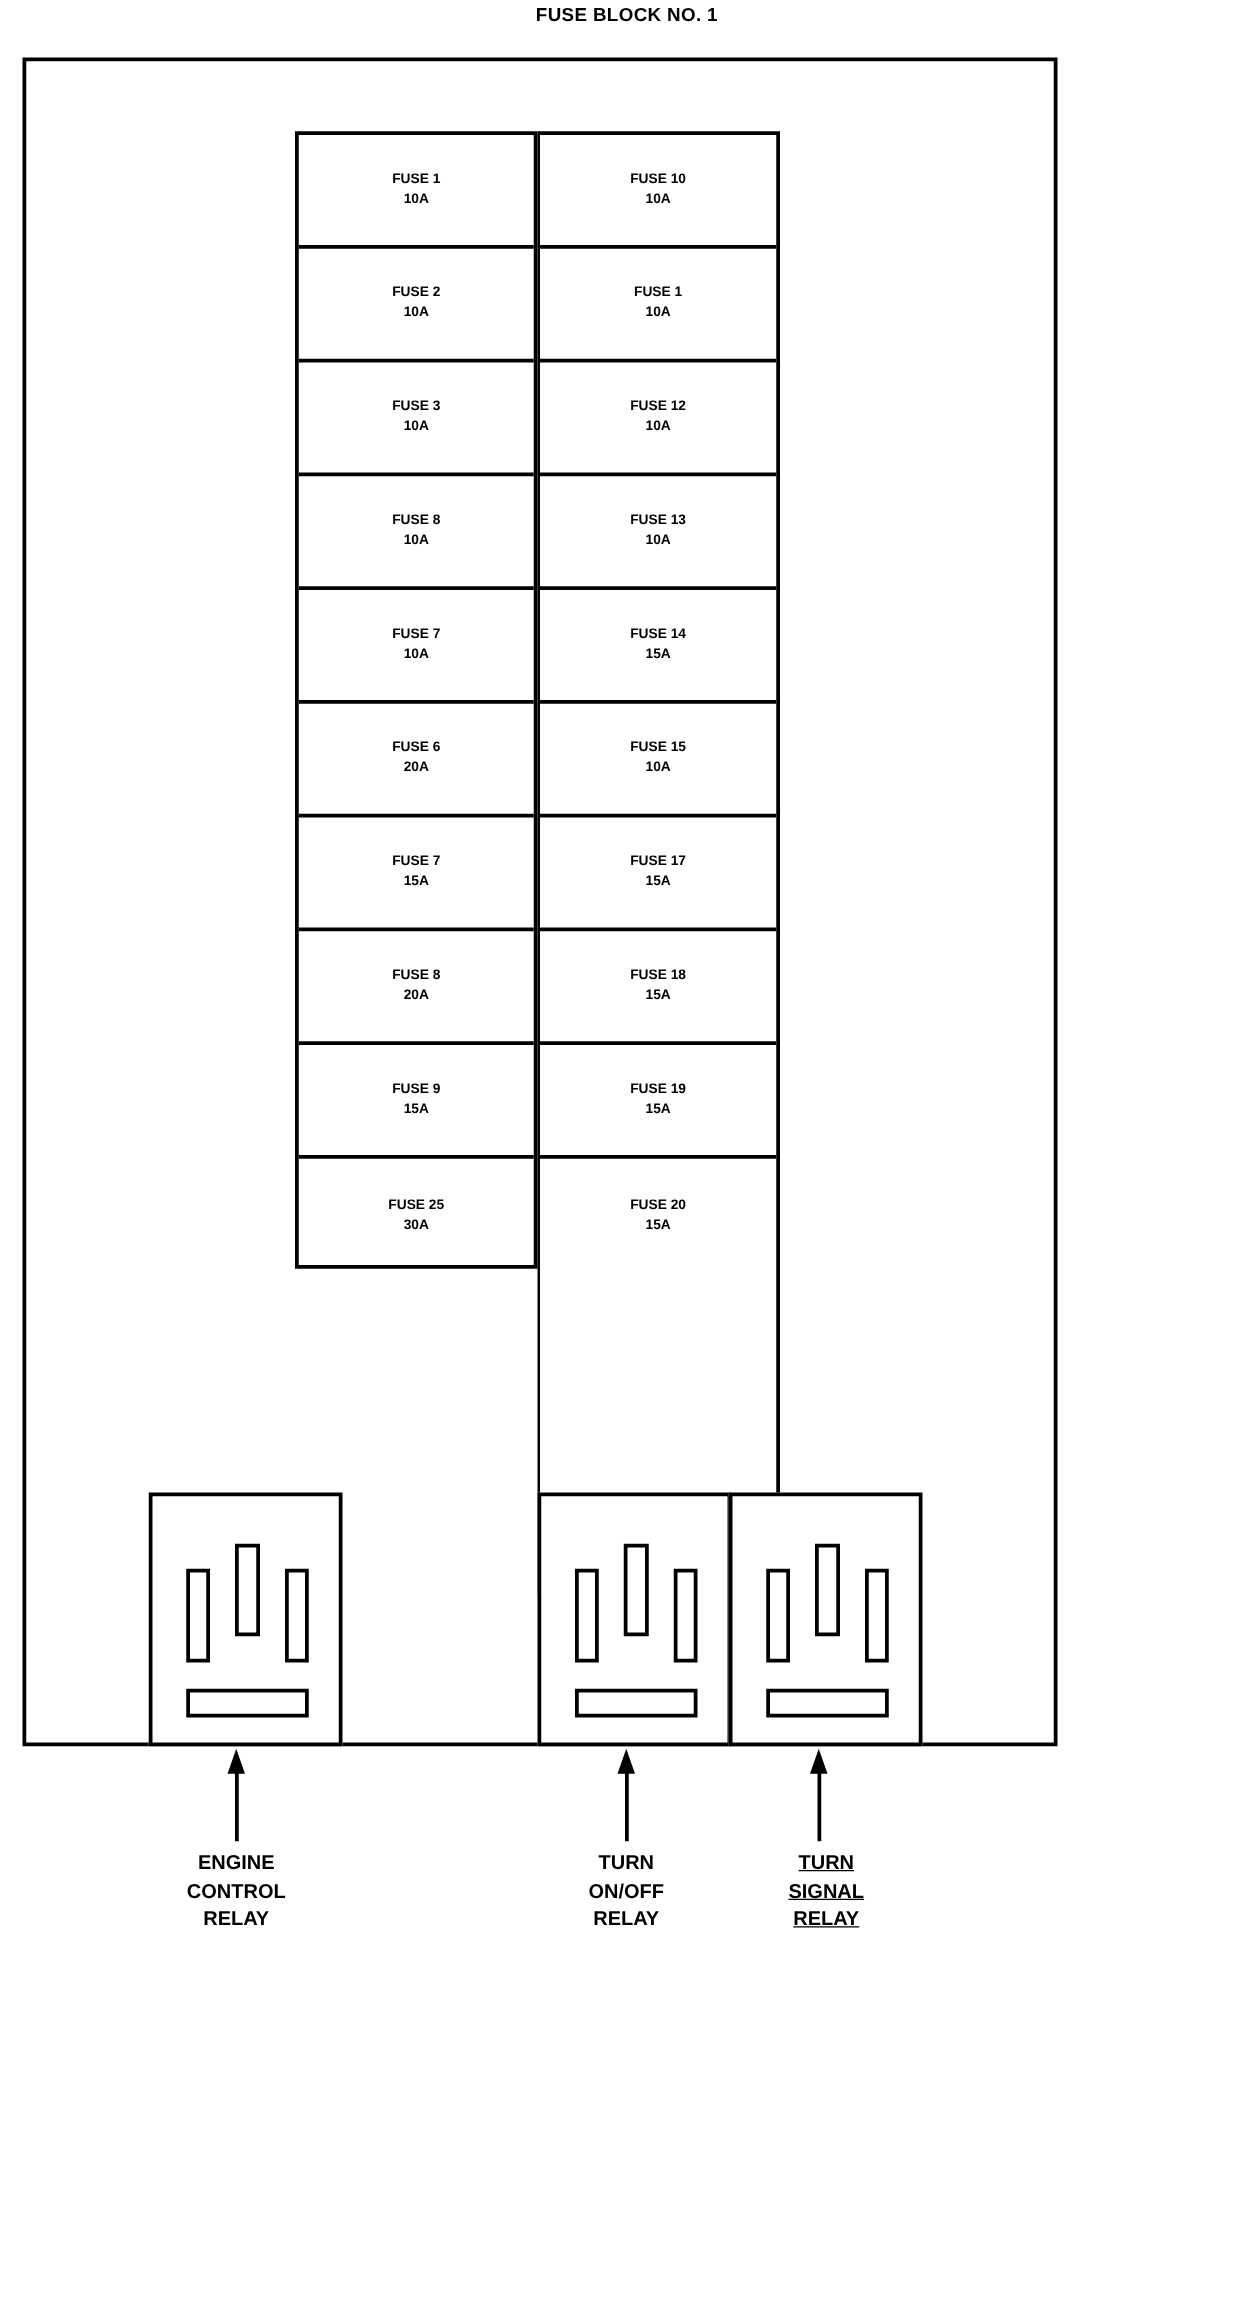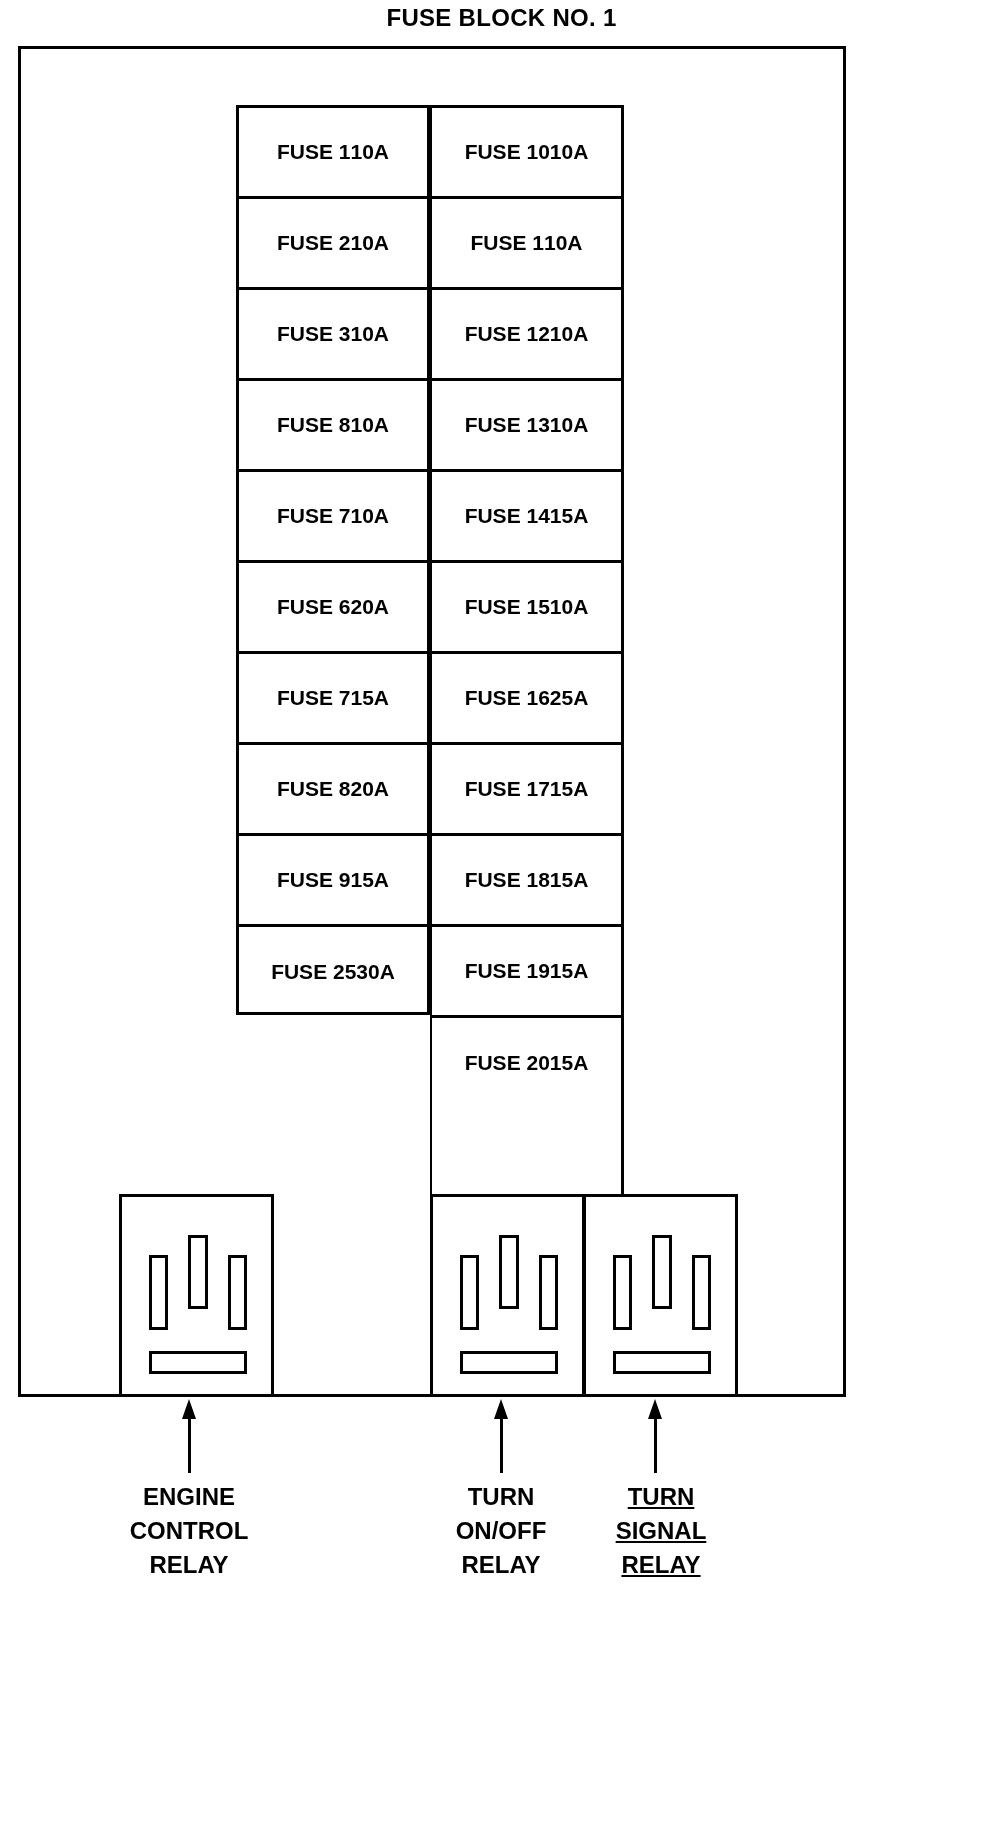--- a/index.html
+++ b/index.html
@@ -16,21 +16,21 @@
     overflow: hidden;
   }
 
   
   #diagram-title {
     position: absolute;
     left: 0;
     top: 4px;
     width: 1003px;
     text-align: center;
-    font-size: 24px;
+    font-size: 15px;
     font-weight: bold;
     letter-spacing: 0.3px;
   }
 
   
   #block-outline {
     position: absolute;
     left: 18px;
     top: 46px;
     width: 828px;
@@ -54,25 +54,25 @@
     box-sizing: border-box;
   }
   #fuse-col-left  { left: 0;     border: 3px solid #000; height: 910px; }
   #fuse-col-right { left: 194px; border: 3px solid #000; height: 1171px; border-left-width: 2px;}
 
   .fuse-cell {
     box-sizing: border-box;
     height: 91px;
     border-bottom: 3px solid #000000;
     display: flex;
-    flex-direction: row;
+    flex-direction: column;
     align-items: center;
     justify-content: center;
     text-align: center;
-    font-size: 21px;
+    font-size: 11px;
     font-weight: bold;
     line-height: 1.45;
   }
   #fuse-col-left .fuse-cell:last-child,
   #fuse-col-right .fuse-cell:last-child { border-bottom: none; }
 
   .fuse-name { display: block; }
   .fuse-rating { display: block; }
 
   
@@ -132,21 +132,21 @@
     border-bottom: 20px solid #000000;
   }
   #arrow-1 { left: 182px; top: 1399px; }
   #arrow-2 { left: 494px; top: 1399px; }
   #arrow-3 { left: 648px; top: 1399px; }
 
   
   .relay-label {
     position: absolute;
     text-align: center;
-    font-size: 24px;
+    font-size: 16px;
     font-weight: bold;
     line-height: 1.42;
     width: 220px;
   }
   #relay-label-1 { left: 79px;  top: 1480px; }
   #relay-label-2 { left: 391px; top: 1480px; }
   #relay-label-3 { left: 551px; top: 1480px; text-decoration: underline; }
   .relay-label span { display: block; }
 </style>
 </head>
@@ -216,24 +216,20 @@
         <span class="fuse-name">FUSE 13</span>
         <span class="fuse-rating">10A</span>
       </div>
       <div class="fuse-cell">
         <span class="fuse-name">FUSE 14</span>
         <span class="fuse-rating">15A</span>
       </div>
       <div class="fuse-cell">
         <span class="fuse-name">FUSE 15</span>
         <span class="fuse-rating">10A</span>
-      </div>
-      <div class="fuse-cell">
-        <span class="fuse-name">FUSE 16</span>
-        <span class="fuse-rating">25A</span>
       </div>
       <div class="fuse-cell">
         <span class="fuse-name">FUSE 17</span>
         <span class="fuse-rating">15A</span>
       </div>
       <div class="fuse-cell">
         <span class="fuse-name">FUSE 18</span>
         <span class="fuse-rating">15A</span>
       </div>
       <div class="fuse-cell">

